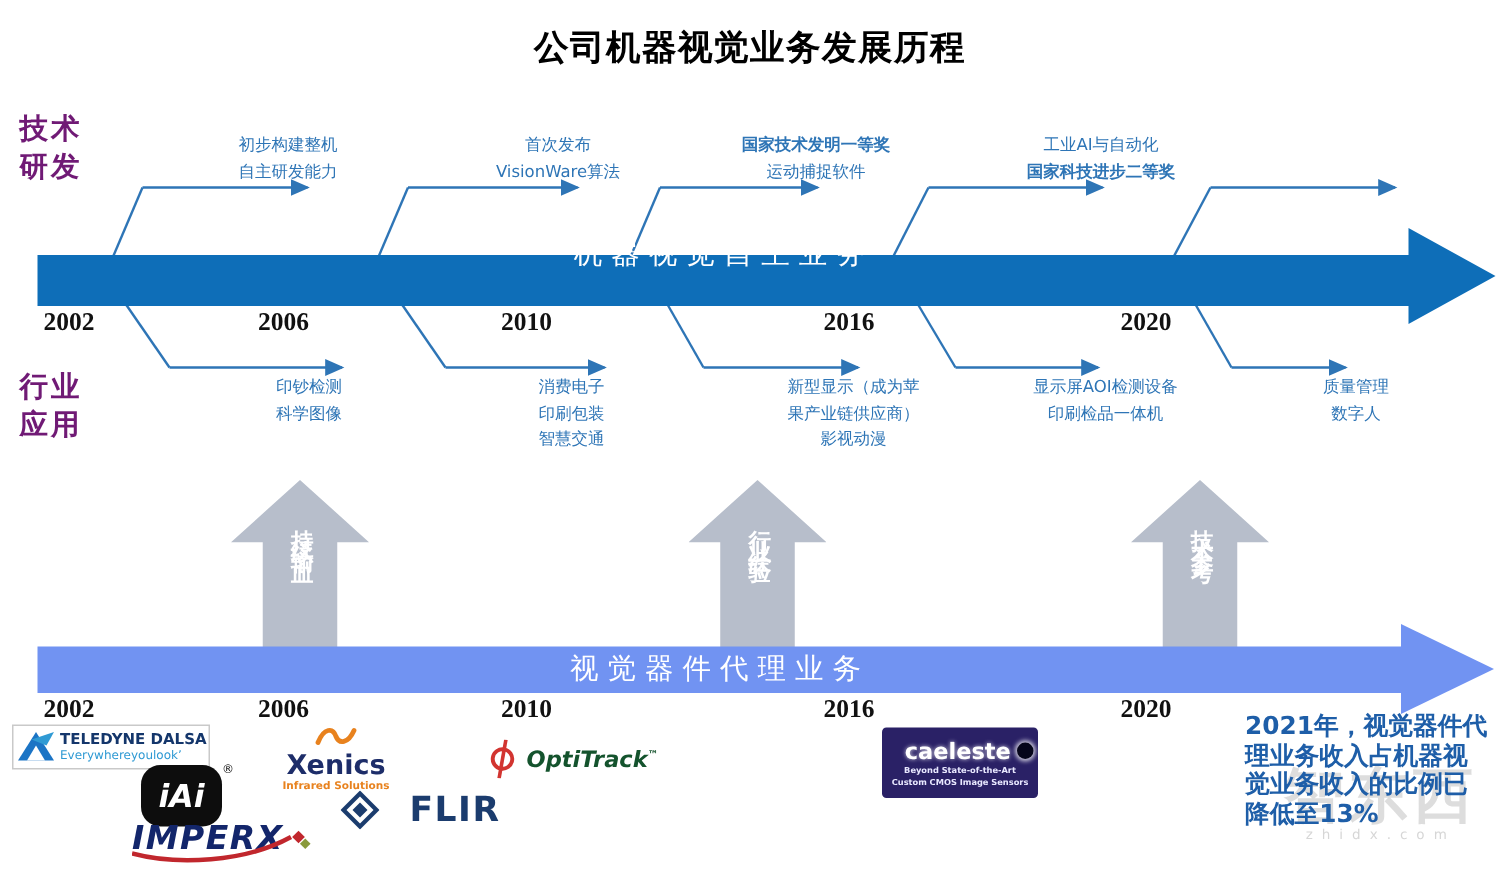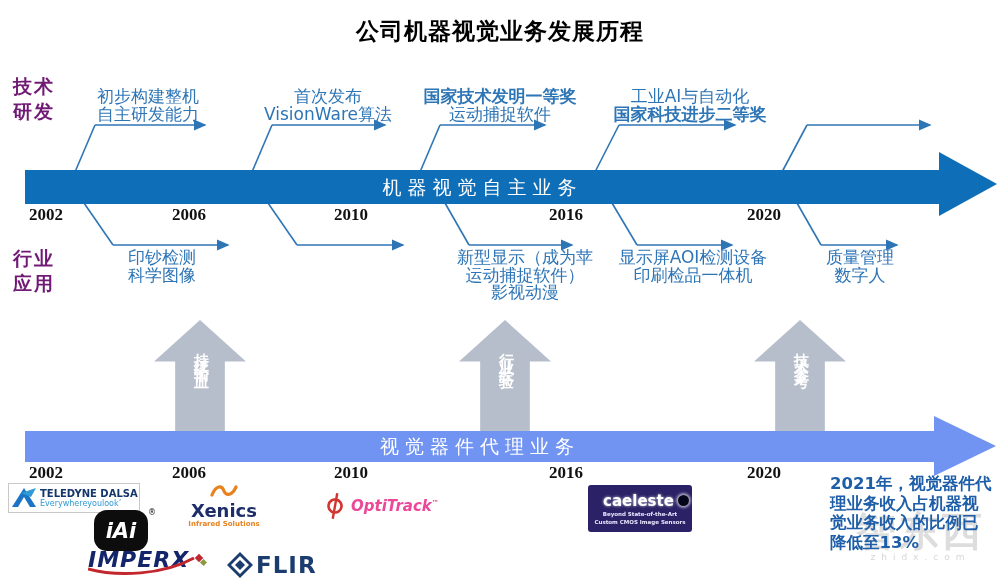--- a/index.html
+++ b/index.html
@@ -9,32 +9,32 @@
 
   .title{left:0;top:16px;width:1000px;text-align:center;font-size:23px;font-weight:700;color:#000;letter-spacing:1px;}
 
   .side-label{font-size:19px;font-weight:700;color:#701a75;line-height:25px;letter-spacing:2px;}
   .side-tech{left:13px;top:74px;}
   .side-ind{left:13px;top:246px;}
 
   
   .bar-top{left:25px;top:170px;width:915px;height:34px;background:#0e6eb8;}
   .head-top{left:939px;top:152px;width:0;height:0;border-top:32px solid transparent;border-bottom:32px solid transparent;border-left:58px solid #0e6eb8;}
-  .bar-top-label{left:25px;top:170px;width:915px;height:44px;line-height:34px;text-align:center;color:#fff;font-size:19px;letter-spacing:6px;font-weight:500;}
+  .bar-top-label{left:25px;top:152px;width:915px;height:44px;line-height:34px;text-align:center;color:#fff;font-size:19px;letter-spacing:6px;font-weight:500;}
   .bar-bot{left:25px;top:431px;width:910px;height:31px;background:#7193f2;}
   .head-bot{left:934px;top:416px;width:0;height:0;border-top:30px solid transparent;border-bottom:30px solid transparent;border-left:62px solid #7193f2;}
   .bar-bot-label{left:25px;top:431px;width:910px;height:31px;line-height:31px;text-align:center;color:#fff;font-size:19px;letter-spacing:6px;font-weight:500;}
 
   .year{font-family:"Liberation Serif","DejaVu Serif",serif;font-size:17px;font-weight:700;color:#111;transform:translateX(-50%);}
   .yr-top{top:205px;}
   .yr-bot{top:463px;}
 
   svg.lines{left:0;top:0;width:1000px;height:587px;pointer-events:none;}
 
-  .ms{transform:translateX(-50%);text-align:center;font-size:17px;color:#2e75b6;line-height:17.5px;white-space:nowrap;}
+  .ms{transform:translateX(-50%);text-align:center;font-size:11px;color:#2e75b6;line-height:17.5px;white-space:nowrap;margin-left:44px;}
   .ms .b{font-weight:700;}
   .ms-line:empty{display:none;}
   .ms-up{bottom:464px;}
   .ms-dn{top:249px;}
 
   
   .gray-arrow{width:92px;height:112px;top:320px;background:#b7becb;
     clip-path:polygon(50% 0,100% 37%,77% 37%,77% 100%,23% 100%,23% 37%,0 37%);}
   .gray-text{top:341px;transform:translateX(-50%);writing-mode:vertical-rl;text-orientation:upright;
     color:#fff;font-size:15px;font-weight:700;letter-spacing:7px;line-height:1;}
@@ -44,24 +44,24 @@
   .lg-teledyne .t1{font-size:10px;font-weight:800;color:#14366b;line-height:11px;letter-spacing:0px;}
   .lg-teledyne .t2{font-size:8px;color:#2f9ad4;line-height:9px;}
   .lg-jai{left:94px;top:510px;width:54px;height:41px;background:#0d0d0d;border-radius:13px;color:#fff;
     display:flex;align-items:center;justify-content:center;font-size:21px;font-weight:800;font-style:italic;}
   .lg-jai-reg{left:148px;top:508px;font-size:8px;color:#111;}
   .lg-imperx{left:88px;top:545px;width:120px;height:32px;}
   .lg-imperx .tx{position:absolute;left:0;top:2px;font-size:22px;font-weight:800;color:#13266b;letter-spacing:1px;font-style:italic;}
   .lg-xenics{left:184px;top:483px;width:80px;text-align:center;}
   .lg-xenics .tx{font-size:18px;font-weight:800;color:#1d2d69;line-height:18px;}
   .lg-xenics .tg{font-size:7px;color:#e8821e;font-weight:600;}
-  .lg-flir{left:227px;top:552px;display:flex;align-items:flex-end;gap:3px;}
+  .lg-flir{left:227px;top:527px;display:flex;align-items:flex-end;gap:20px;}
   .lg-flir .tx{font-size:23px;font-weight:900;color:#1b3c6e;letter-spacing:1px;line-height:26px;}
   .lg-opti{left:325px;top:493px;display:flex;align-items:center;gap:6px;}
-  .lg-opti .tx{font-size:15px;font-weight:700;font-style:italic;color:#ec4899;}
+  .lg-opti .tx{font-size:15px;font-weight:700;font-style:italic;color:#14532d;}
   .sup{font-size:7px;vertical-align:super;}
   .lg-cael{left:588px;top:485px;width:104px;height:47px;background:#2a2166;border-radius:3px;
     display:flex;flex-direction:column;align-items:center;justify-content:center;gap:1px;}
   .lg-cael .row{display:flex;align-items:center;gap:4px;padding-left:12px;}
   .lg-cael .tx{color:#fff;font-size:15px;font-weight:700;text-shadow:0 0 3px rgba(255,255,255,.8);}
   .lg-cael .eclipse{width:11px;height:11px;border-radius:50%;background:#05051a;box-shadow:0 0 3px 1.5px rgba(255,255,255,.75);}
   .lg-cael .tg{color:#e8e8ff;font-size:5.5px;font-weight:600;line-height:7px;text-align:center;}
 
   .note{left:786px;top:474px;width:212px;z-index:3;color:#1e5ea8;font-size:16.5px;font-weight:700;line-height:19.5px;white-space:nowrap;margin-left:44px;}
   .wm{left:856px;top:510px;z-index:2;opacity:.75;text-align:center;}
@@ -138,23 +138,28 @@
   <div class="abs year yr-top" style="left:46px">2002</div>
   <div class="abs year yr-top" style="left:189px">2006</div>
   <div class="abs year yr-top" style="left:351px">2010</div>
   <div class="abs year yr-top" style="left:566px">2016</div>
   <div class="abs year yr-top" style="left:764px">2020</div>
 
   <div class="abs ms ms-dn" style="left:162px">
     <div class="ms-line">印钞检测</div>
       <div class="ms-line">科学图像</div>
   </div>
+  <div class="abs ms ms-dn" style="left:337px">
+    <div class="ms-line">消费电子</div>
+      <div class="ms-line">印刷包装</div>
+      <div class="ms-line">智慧交通</div>
+  </div>
   <div class="abs ms ms-dn" style="left:525px">
     <div class="ms-line">新型显示（成为苹</div>
-      <div class="ms-line">运动捕捉软件）</div>
+      <div class="ms-line">果产业链供应商）</div>
       <div class="ms-line">影视动漫</div>
   </div>
   <div class="abs ms ms-dn" style="left:693px">
     <div class="ms-line">显示屏AOI检测设备</div>
       <div class="ms-line">印刷检品一体机</div>
   </div>
   <div class="abs ms ms-dn" style="left:860px">
     <div class="ms-line">质量管理</div>
       <div class="ms-line">数字人</div>
   </div>

